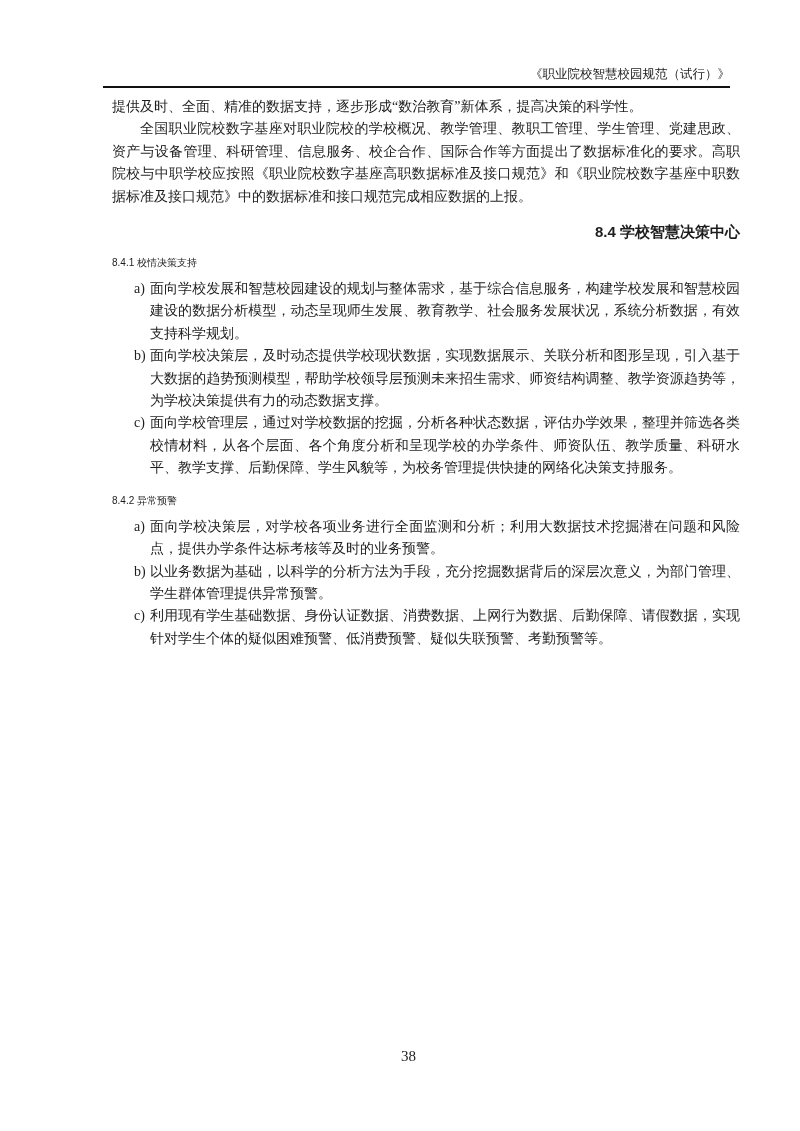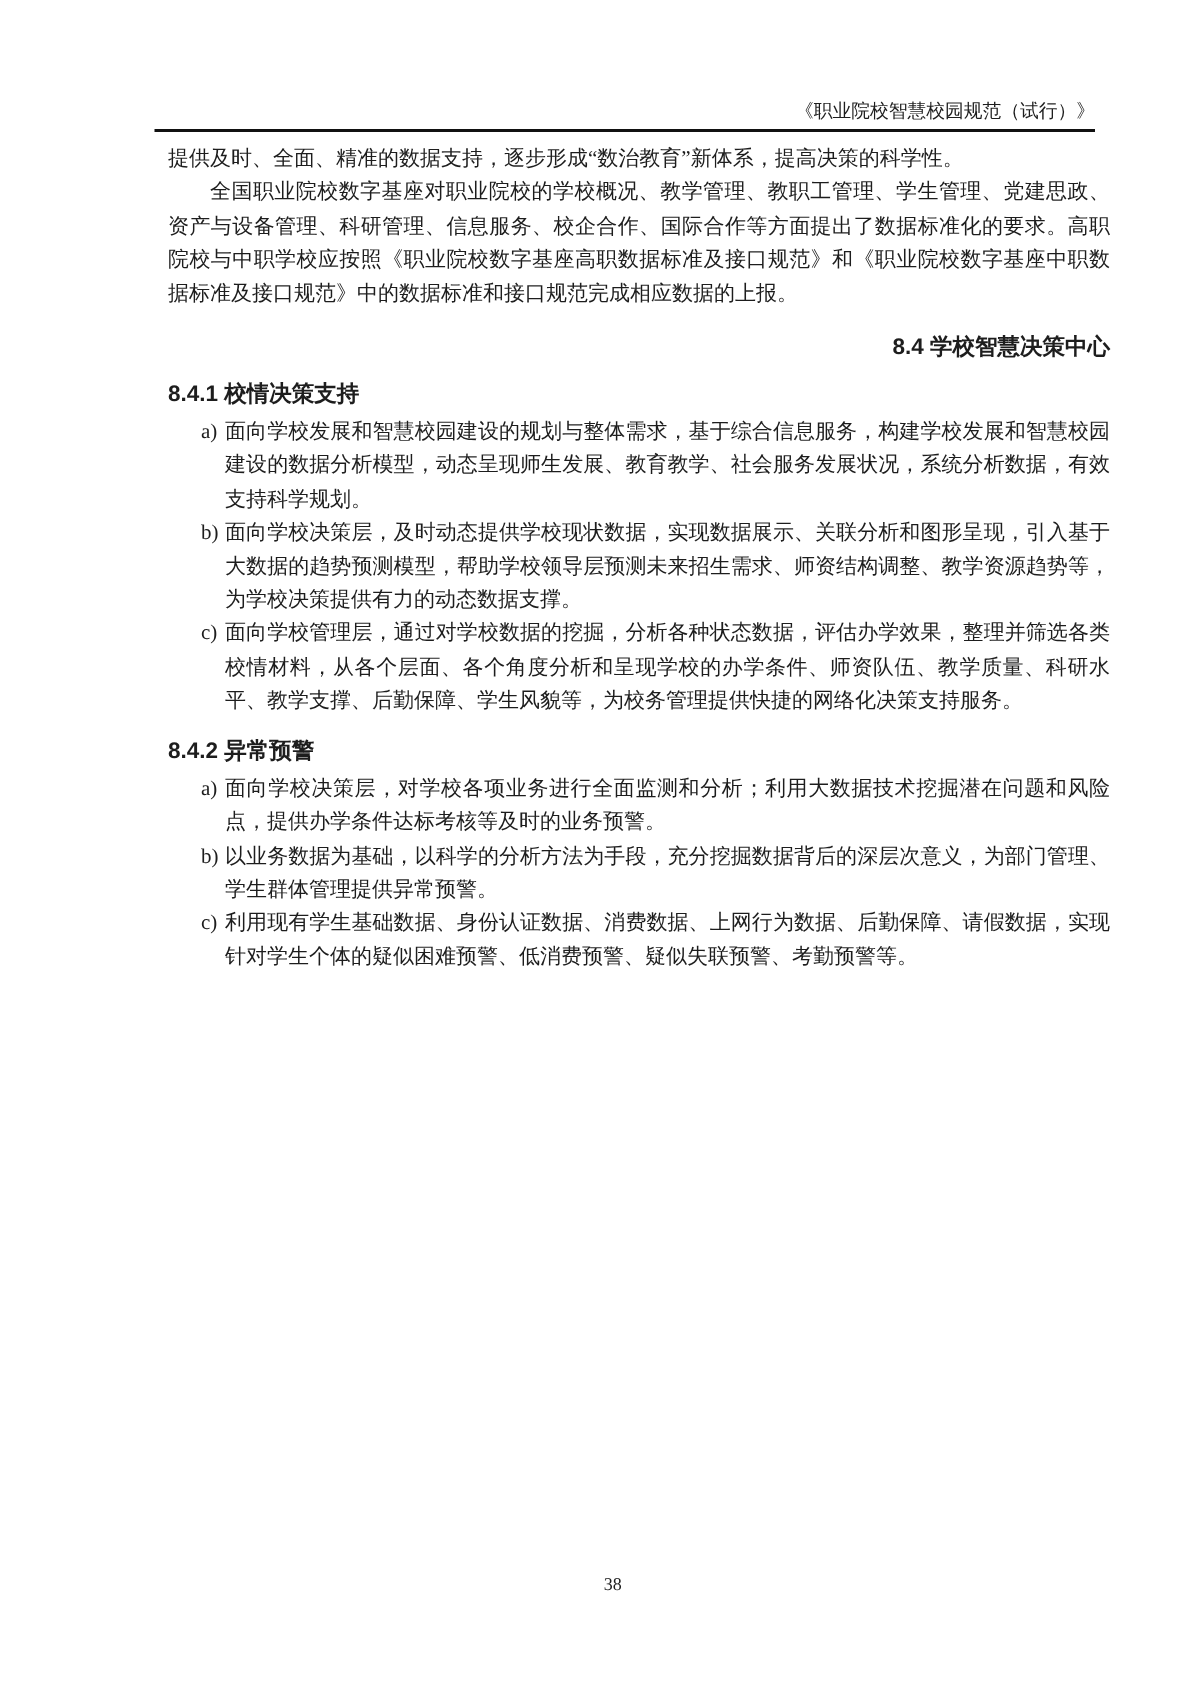--- a/index.html
+++ b/index.html
@@ -47,22 +47,22 @@
   h2.h2 {
     font-family: "Liberation Sans", "DejaVu Sans", sans-serif;
     font-weight: bold;
     font-size: 15px;
     line-height: 20px;
     margin: 14px 0 9px 0;
     text-align: right;
   }
   h3.h3 {
     font-family: "Liberation Sans", "DejaVu Sans", sans-serif;
-    font-weight: bold;
-    font-size: 15px;
+    font-weight: normal;
+    font-size: 10px;
     line-height: 20px;
     margin: 11px 0 0 0;
     text-align: left;
   }
   .list {
     margin-top: 5px;
   }
   .list-item {
     position: relative;
     padding-left: 38px;
@@ -73,21 +73,21 @@
     left: 22px;
     top: 0;
   }
   
   .footer {
     position: absolute;
     left: 95px;
     width: 627px;
     top: 1048px;
     text-align: center;
-    font-size: 12px;
+    font-size: 15px;
     line-height: 16px;
   }
 </style>
 </head>
 <body>
 
 <div class="page">
 
   <div class="header">
     <span class="header-title">《职业院校智慧校园规范（试行）》</span>

